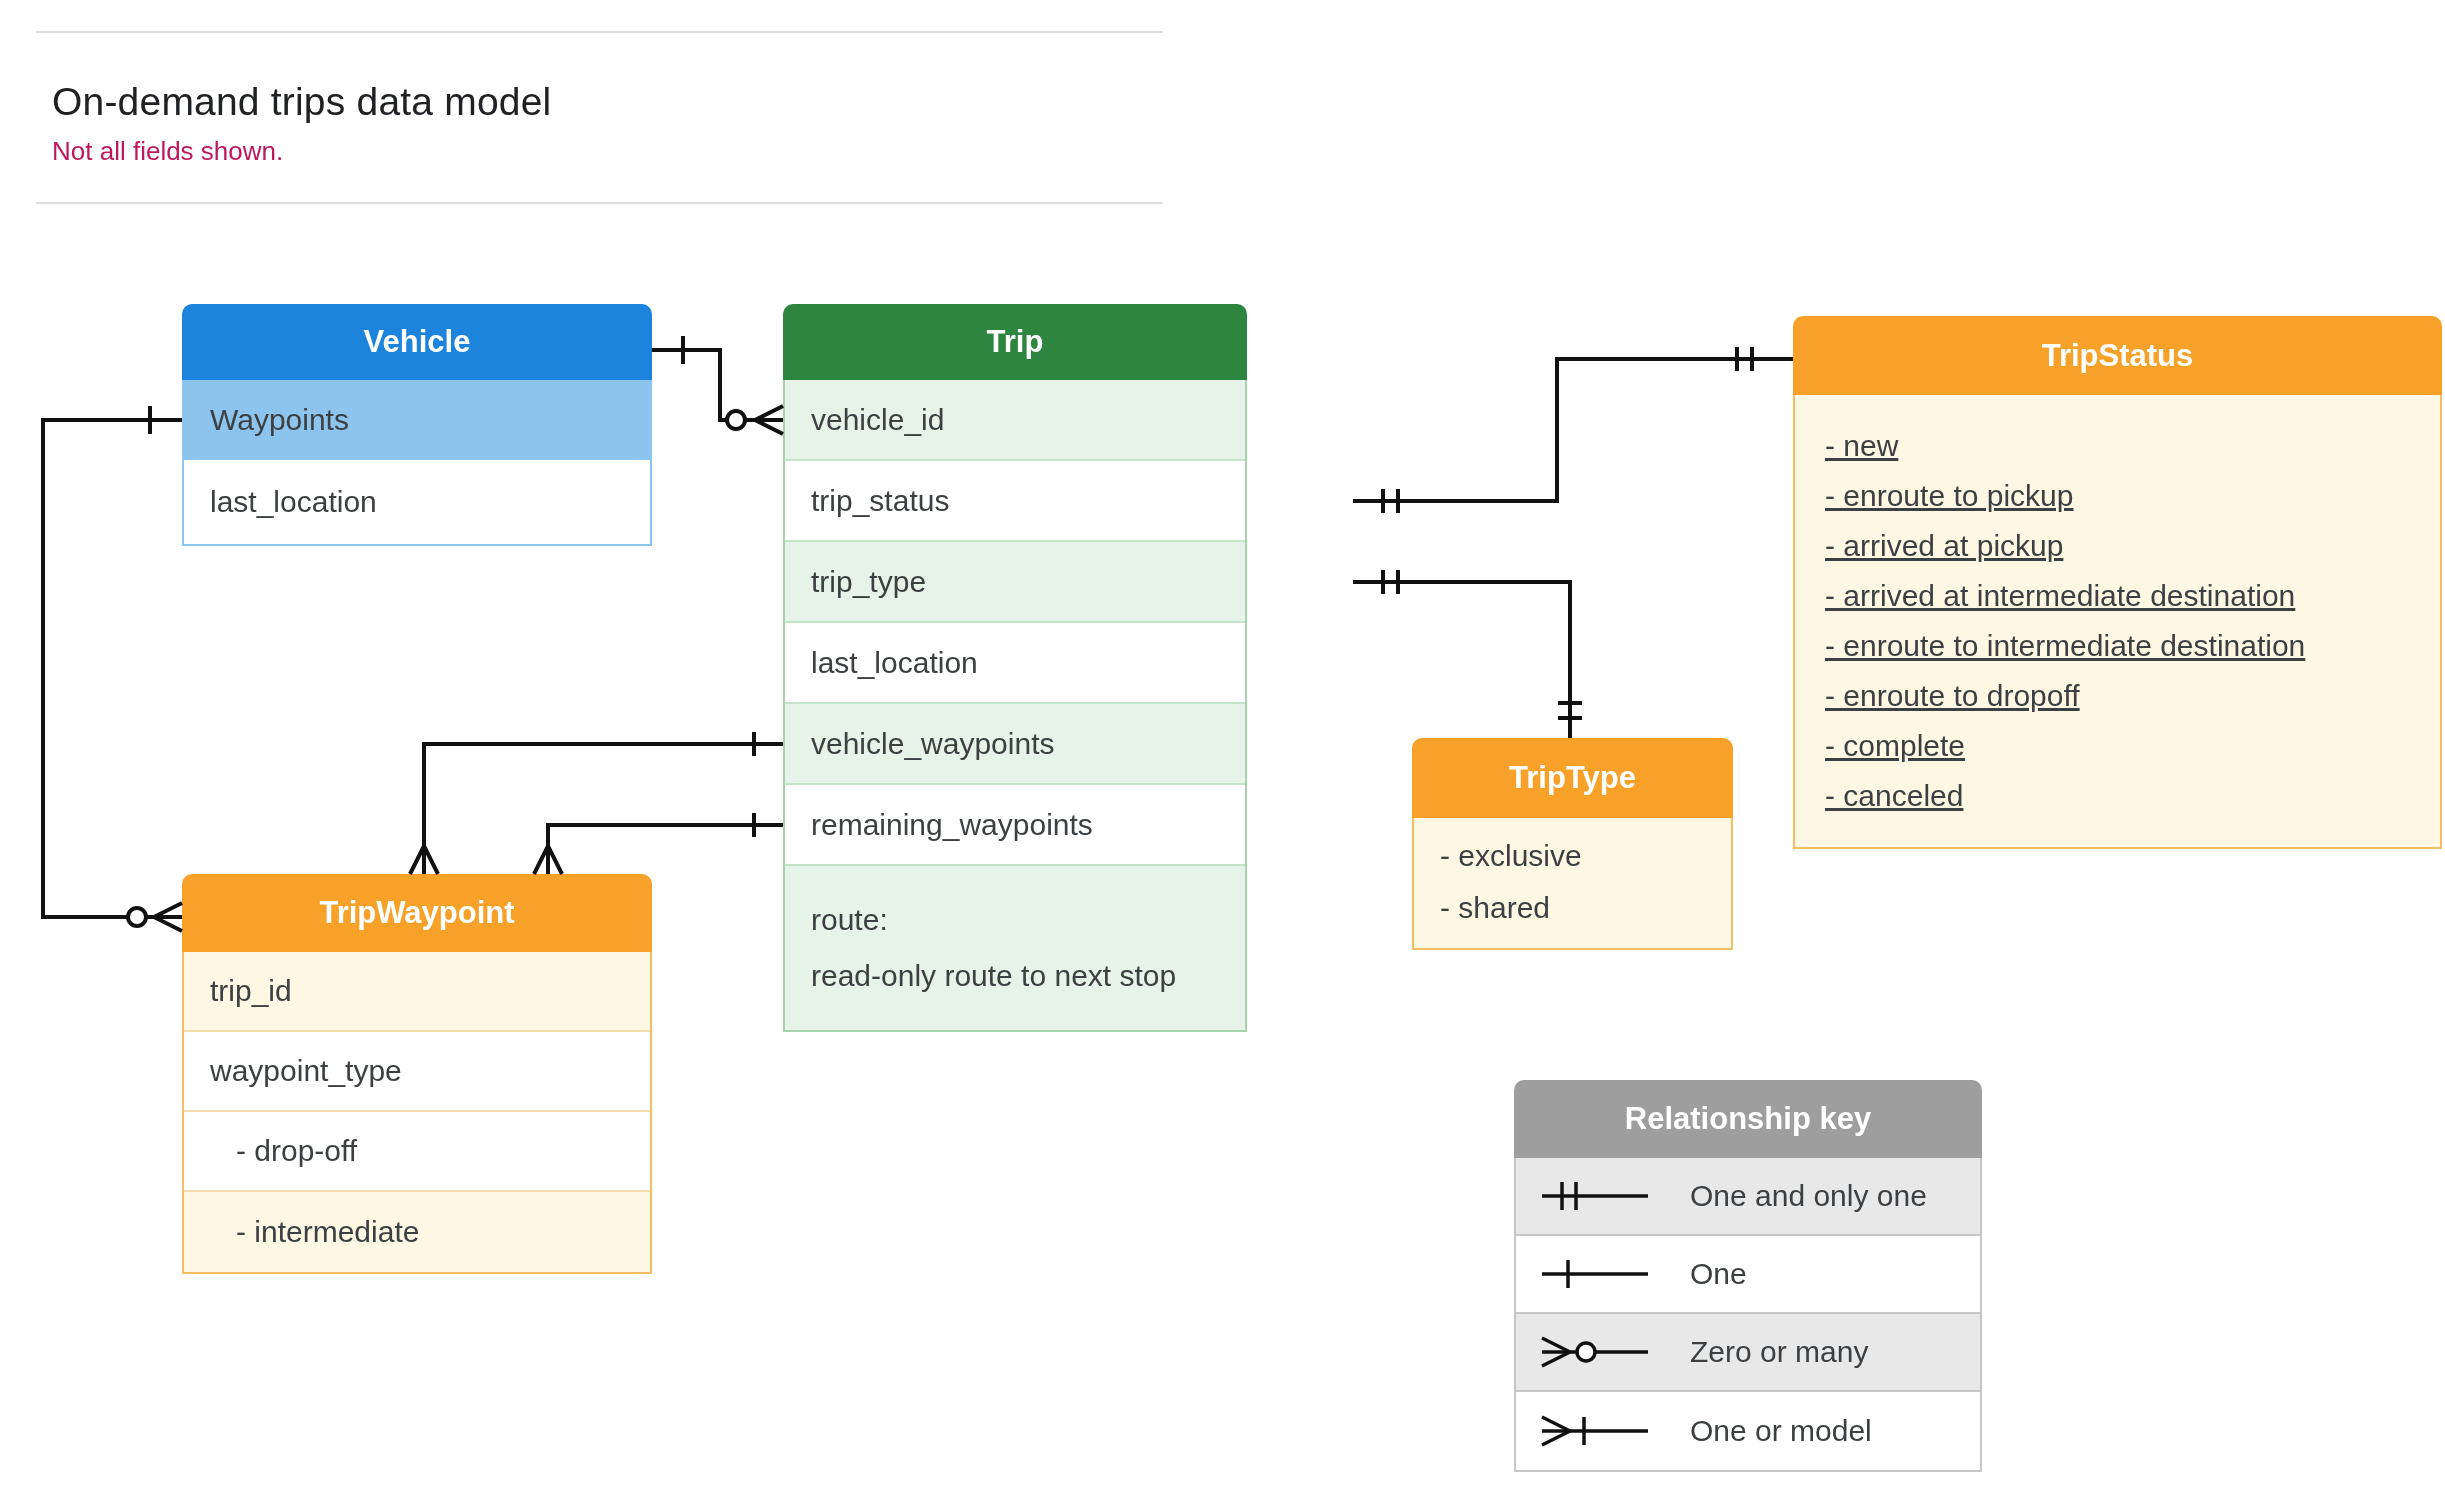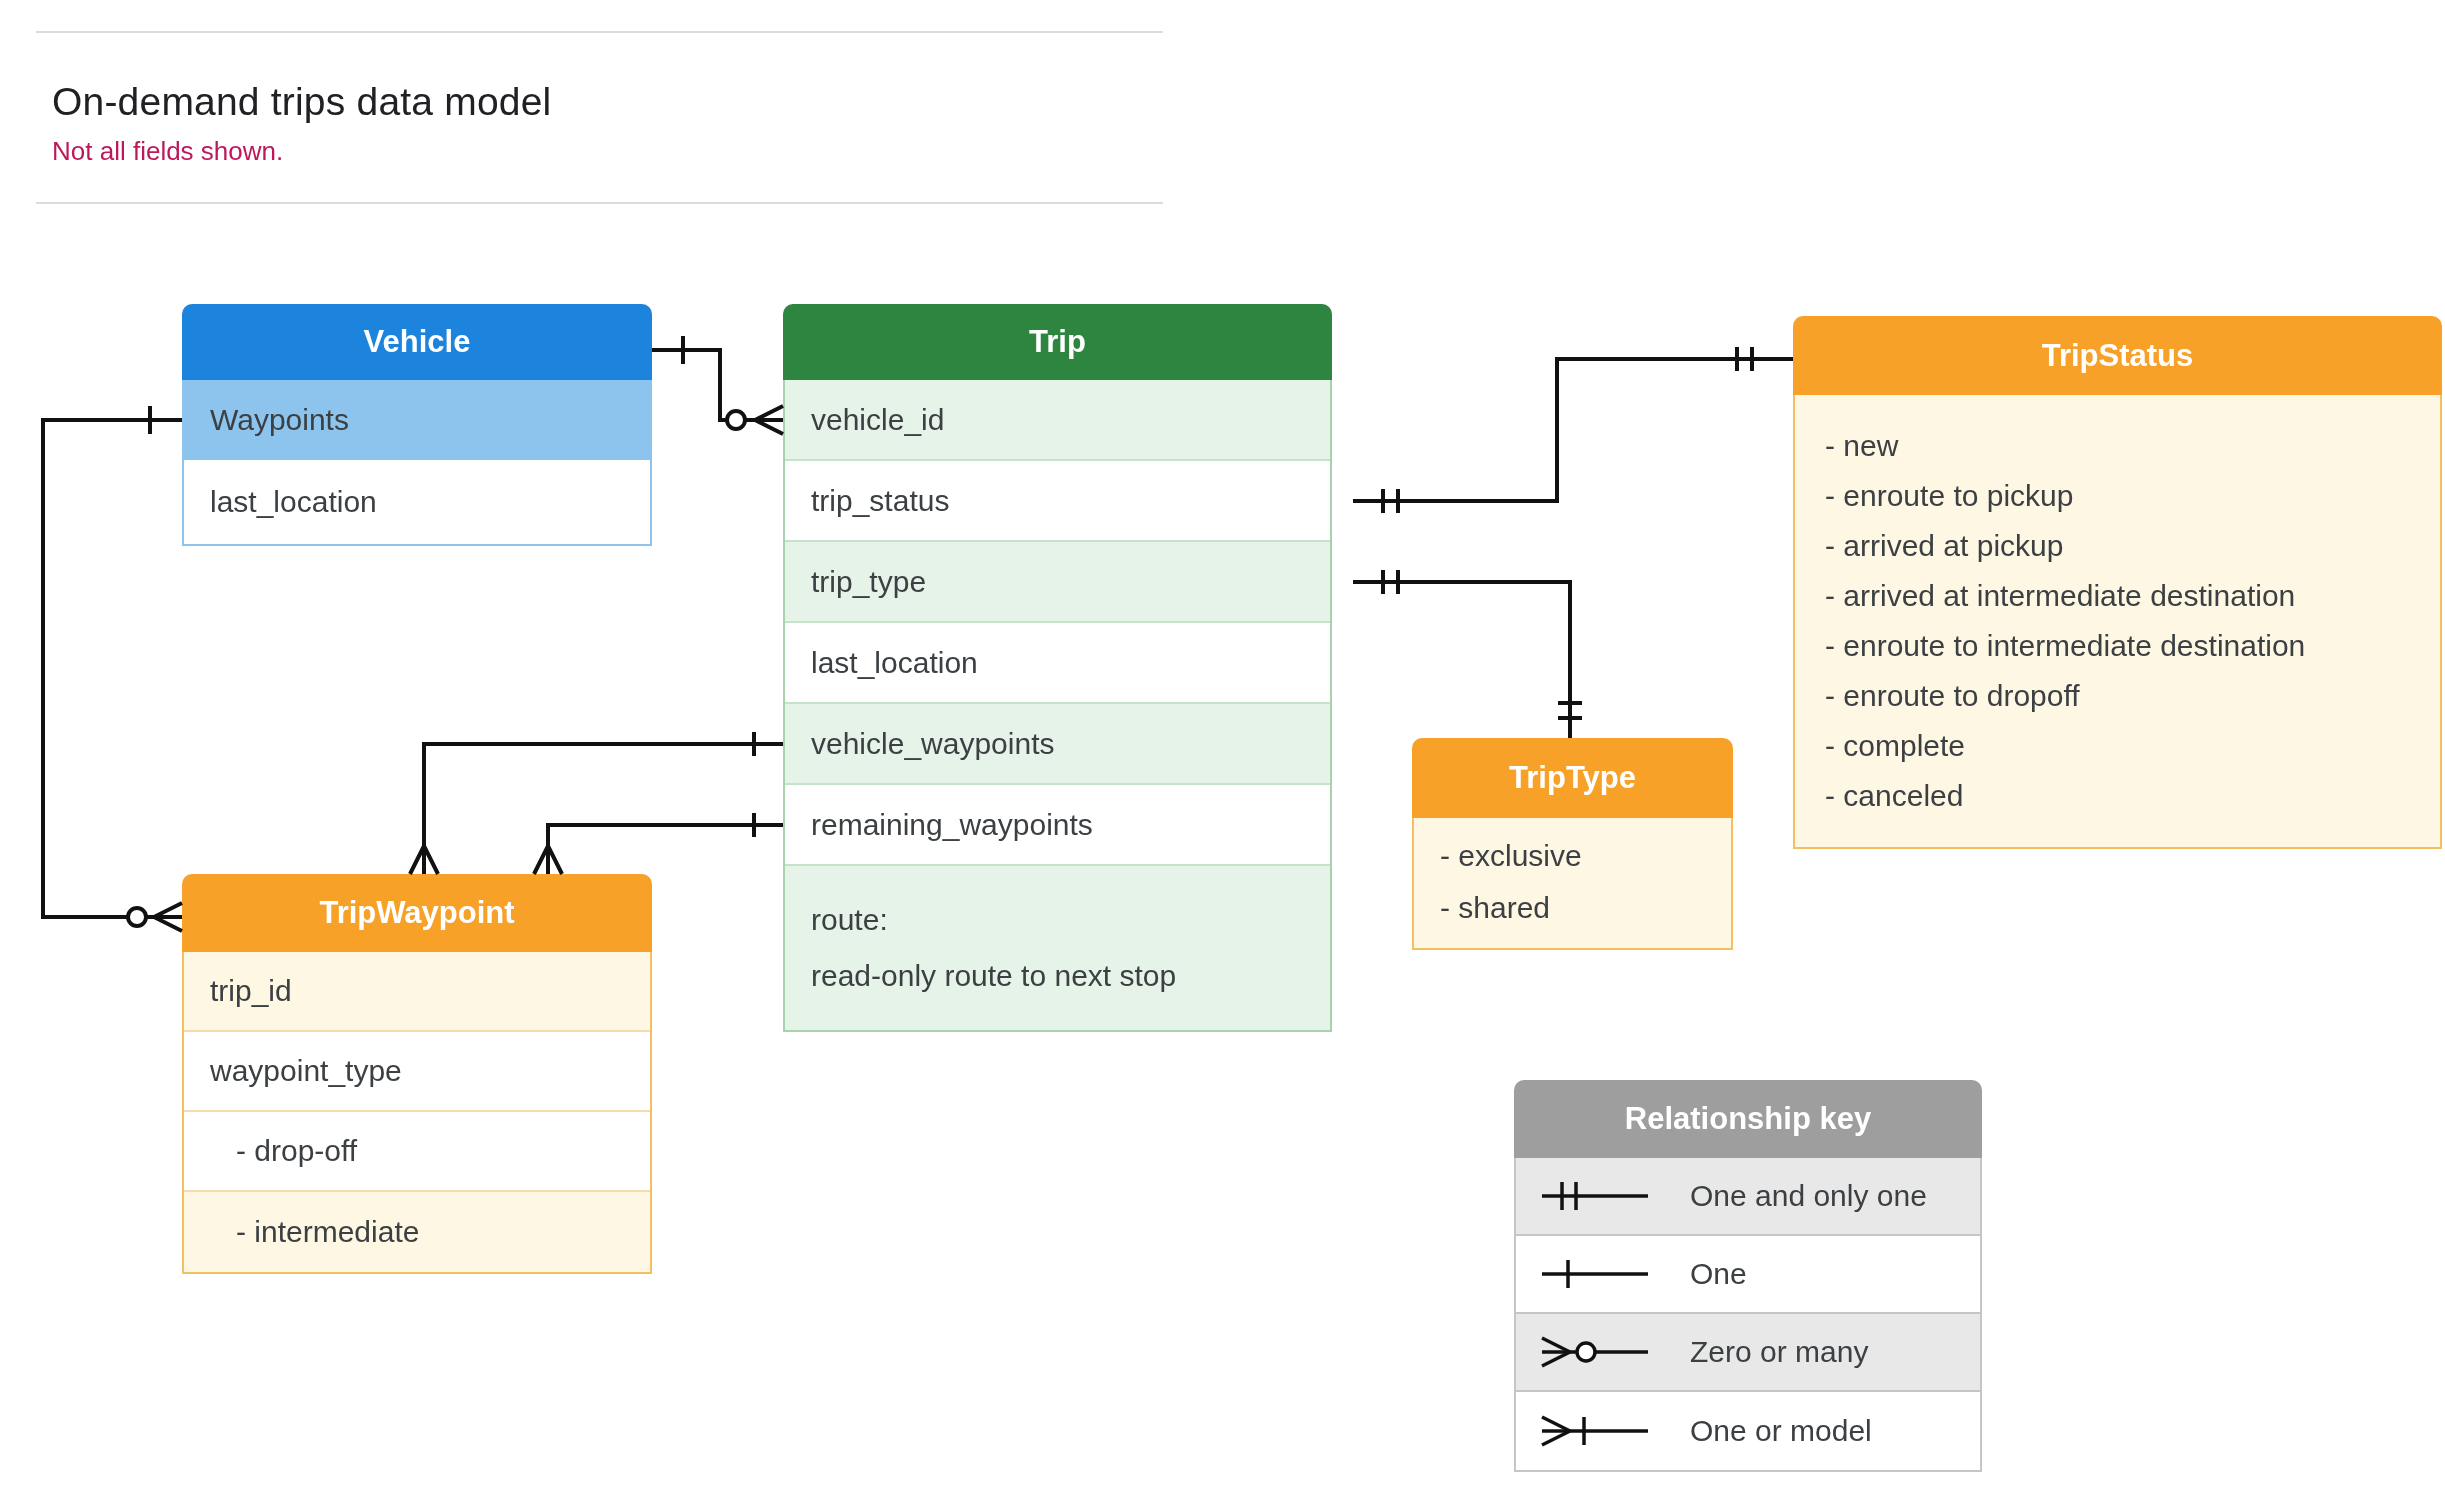--- a/index.html
+++ b/index.html
@@ -42,40 +42,40 @@
   }
 
   
   #vehicle { left: 182px; top: 304px; width: 470px; }
   #vehicle .hdr { background: #1c84dc; }
   #vehicle .body { border: 2px solid #8cc4ee; border-top: none; }
   #vehicle .row { height: 80px; }
   #vehicle .row.hl { background: #8cc4ee; }
 
   
-  #trip { left: 783px; top: 304px; width: 549px; }
+  #trip { left: 783px; top: 304px; width: 464px; }
   #trip .hdr { background: #2e8540; }
   #trip .body { border: 2px solid #a6d3ac; border-top: none; }
   #trip .row { height: 81px; border-bottom: 2px solid #c4e3c9; }
   #trip .row.alt { background: #e6f3e8; }
   #trip .row-route {
     background: #e6f3e8; height: 164px;
     display: flex; flex-direction: column; justify-content: center;
     font-size: 30px; padding-left: 26px; line-height: 56px;
   }
 
   
   .orange .hdr { background: #f7a129; }
   .orange .body { border: 2px solid #f4be63; border-top: none; }
   .orange .row.alt { background: #fef7e4; }
 
   
   #tripstatus { left: 1793px; top: 316px; width: 649px; }
   #tripstatus .hdr { height: 79px; }
-  #tripstatus .list { background: #fef7e4; padding: 26px 20px 26px 30px; }
+  #tripstatus .list { background: #fef7e4; padding: 26px 20px 26px 30px; text-decoration: underline; }
   #tripstatus .list div { font-size: 30px; line-height: 50px; white-space: nowrap; }
 
   
   #triptype { left: 1412px; top: 738px; width: 321px; }
   #triptype .hdr { height: 80px; }
   #triptype .list { background: #fef7e4; padding: 12px 10px 14px 26px; }
   #triptype .list div { font-size: 30px; line-height: 52px; white-space: nowrap; }
 
   
   #tripwaypoint { left: 182px; top: 874px; width: 470px; }

